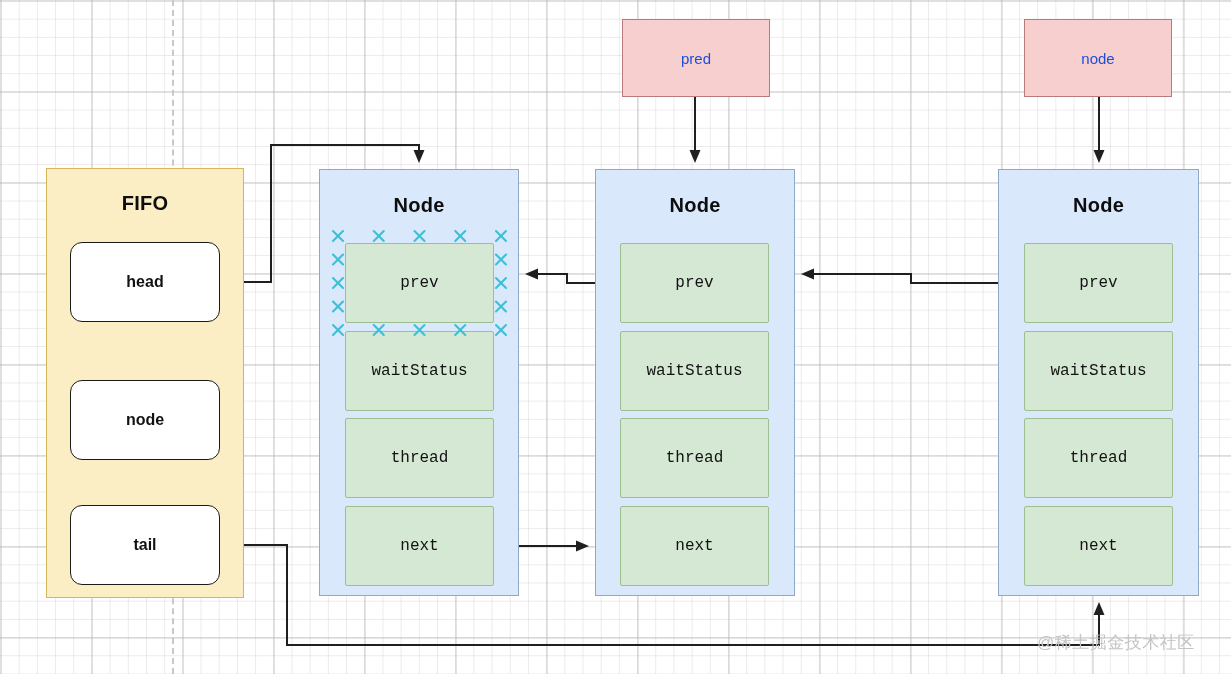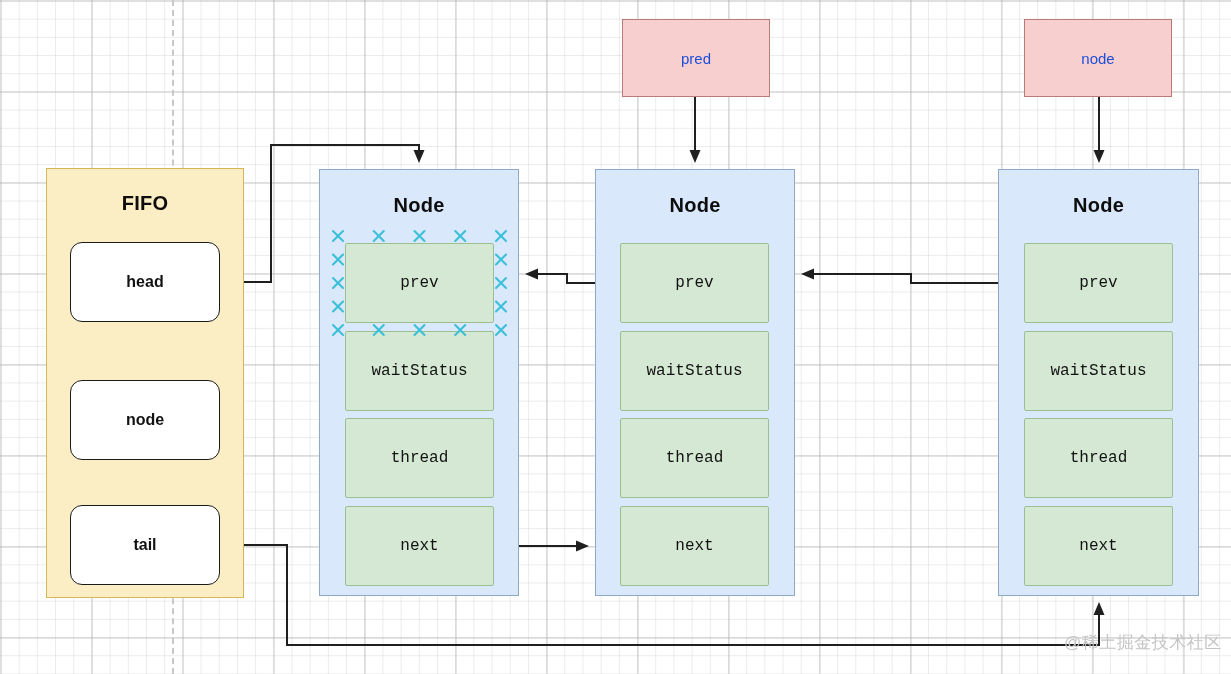--- a/index.html
+++ b/index.html
@@ -224,15 +224,15 @@
         <line x1="343" y1="278" x2="333" y2="288" class="handle-x" stroke="#3bc0d8"></line>
         <line x1="496" y1="278" x2="506" y2="288" class="handle-x" stroke="#3bc0d8"></line>
         <line x1="506" y1="278" x2="496" y2="288" class="handle-x" stroke="#3bc0d8"></line>
         <line x1="333" y1="301.5" x2="343" y2="311.5" class="handle-x" stroke="#3bc0d8"></line>
         <line x1="343" y1="301.5" x2="333" y2="311.5" class="handle-x" stroke="#3bc0d8"></line>
         <line x1="496" y1="301.5" x2="506" y2="311.5" class="handle-x" stroke="#3bc0d8"></line>
         <line x1="506" y1="301.5" x2="496" y2="311.5" class="handle-x" stroke="#3bc0d8"></line>
       </g>
     </svg>
 
-  <div class="watermark" style="left: 1064px; top: 631px; color: rgb(196, 196, 196);">@稀土掘金技术社区</div>
+  <div class="watermark" style="left: 1037px; top: 631px; color: rgb(196, 196, 196);">@稀土掘金技术社区</div>
 
 </div>
 
 </body></html>

